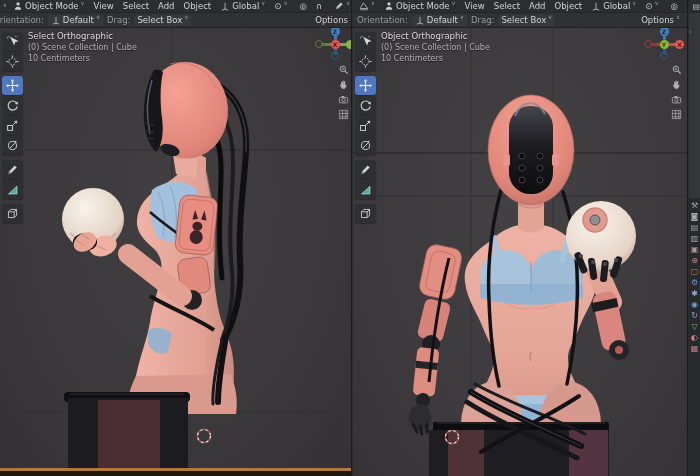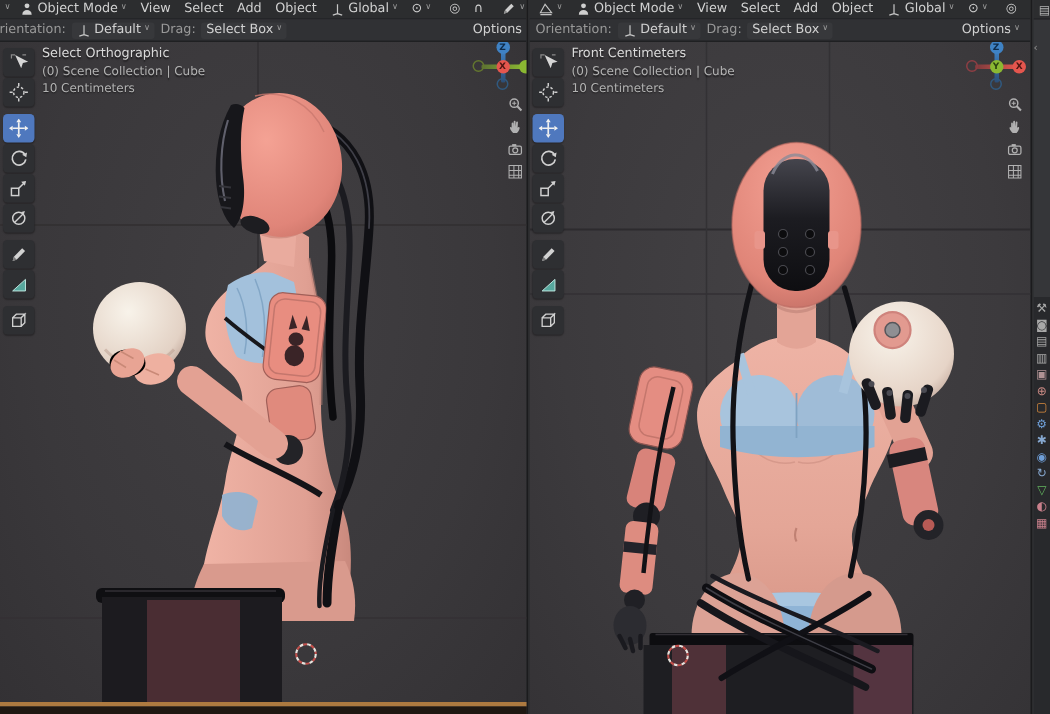--- a/index.html
+++ b/index.html
@@ -7,21 +7,21 @@
 .screen{position:relative;width:700px;height:476px;overflow:hidden;background:#2b2c2e;font-size:8.5px;color:#c9c9c9}
 .vp{position:absolute;top:0;bottom:0;overflow:hidden}
 .vp-left{left:0;width:352px;border-right:1px solid #1b1b1d}
 .vp-right{left:353px;width:335px;border-right:1px solid #1b1b1d}
 .canvas{position:absolute;inset:0;background:radial-gradient(ellipse at 50% 42%,#413f42 0%,#3a383b 62%,#333134 100%)}
 .scene{position:absolute;left:0;top:0}
 
 .vhead{position:absolute;left:0;right:0;top:0;height:13px;background:#2c2d2f;display:flex;align-items:center;gap:3px;padding:0 3px;z-index:30;border-bottom:1px solid #242528;white-space:nowrap}
 .vtools{position:absolute;left:0;right:0;top:13px;height:15px;background:#303134;display:flex;align-items:center;gap:4px;padding:0 4px;z-index:30;border-bottom:1px solid #1f2022;white-space:nowrap}
 .menu{padding:0 3px;color:#d2d2d2}
-.btn{background:#37383b;border-radius:2px;height:11px;display:inline-flex;align-items:center;gap:2px;padding:0 3px;color:#d2d2d2}
+.btn{background:#37383b;border-radius:2px;height:11px;display:inline-flex;gap:2px;padding:0 3px;color:#d2d2d2}
 .btn.flat{background:transparent}
 .pill{display:inline-flex;height:11px;border-radius:2px;overflow:hidden}
 .chev{font-size:5.5px;color:#9b9b9b;line-height:1}
 .lab{color:#999}
 .ic{width:10px;height:10px;flex:0 0 auto}
 .spacer{flex:1}
 
 .vinfo{position:absolute;left:28px;top:31px;z-index:20;line-height:11px;text-shadow:0 1px 1px rgba(0,0,0,.55)}
 .vinfo .l1{color:#dadada}
 .vinfo .l2,.vinfo .l3{color:#b3b3b3;font-size:8px}
@@ -560,21 +560,21 @@
           <span class="chev">∨</span>
         </span>
       <span class="spacer"></span>
       <span class="btn flat">
           <span>Options</span>
           <span class="chev">∨</span>
         </span>
     </div>
 
     <div class="vinfo">
-      <div class="l1">Front Centimeters</div>
+      <div class="l1">Object Orthographic</div>
       <div class="l2">(0) Scene Collection | Cube</div>
       <div class="l3">10 Centimeters</div>
     </div>
 
     <div class="tbar">
       <div class="tbtn">
           <svg class="tico">
             <use href="#i-select"></use>
           </svg>
         </div>

